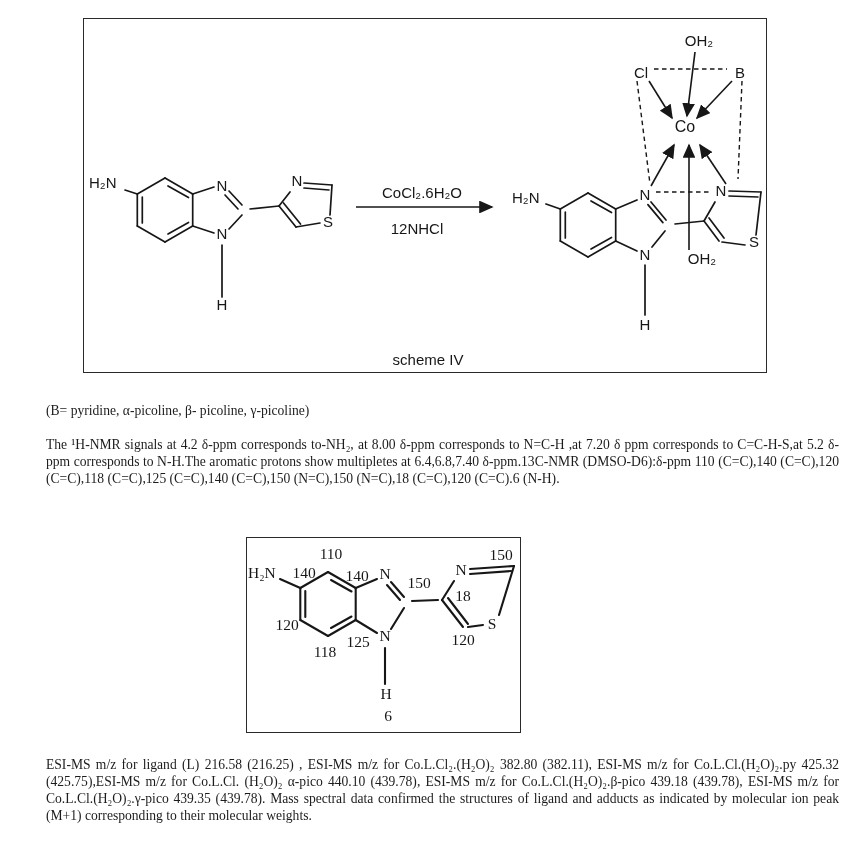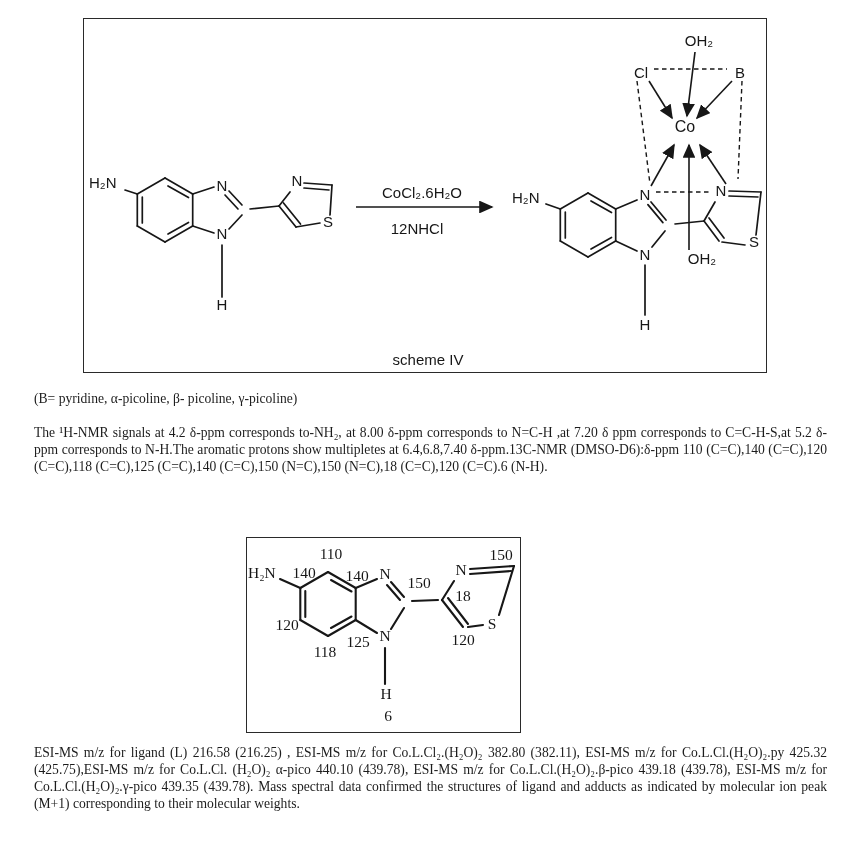--- a/index.html
+++ b/index.html
@@ -5,21 +5,21 @@
   html,body { margin:0; padding:0; background:#ffffff; }
   .page {
     position:relative; width:852px; height:867px; background:#ffffff;
     font-family:"Liberation Serif","DejaVu Serif",serif; color:#1b1b1b; overflow:hidden;
   }
   .figbox { position:absolute; border:1.5px solid #2a2a2a; background:#fff; box-sizing:border-box; }
   #schemeBox { left:83px; top:18px; width:684px; height:355px; }
   #assignBox { left:246px; top:537px; width:275px; height:196px; }
   svg { display:block; }
   .para {
-    position:absolute; left:30px; width:793px; margin:4px;
+    position:absolute; left:30px; width:793px; margin:16px;
     font-size:13.6px; line-height:17px; text-align:justify; color:#1c1c1c;
   }
   #baseNote { top:386px; text-align:left; }
   #nmrPara  { top:420px; }
   #esiPara  { top:740px; }
   
   .bond { stroke:#171717; stroke-width:1.7; fill:none; stroke-linecap:round; }
   .bondB { stroke:#171717; stroke-width:2.1; fill:none; stroke-linecap:round; }
   .dash { stroke:#171717; stroke-width:1.4; stroke-dasharray:4.5 3.5; fill:none; }
   .arr  { stroke:#171717; stroke-width:1.6; fill:none; }

